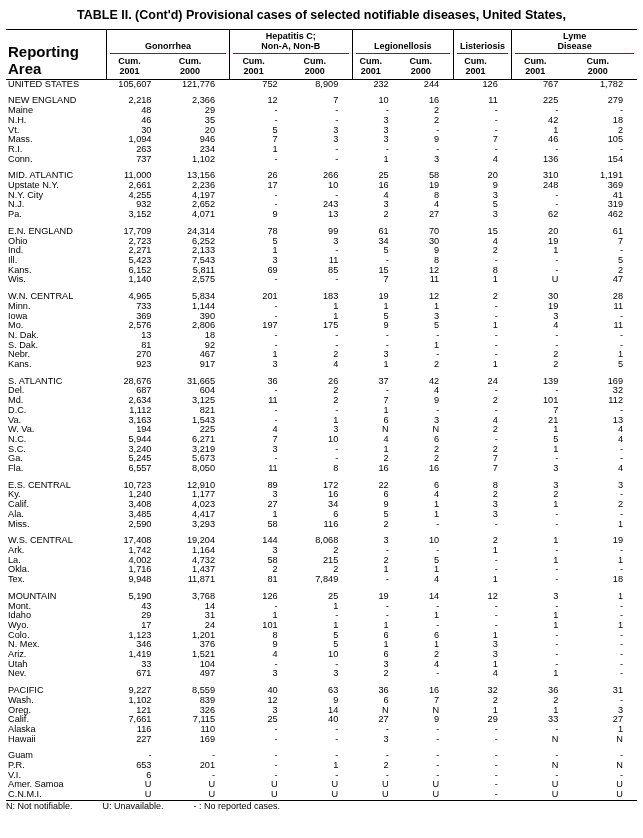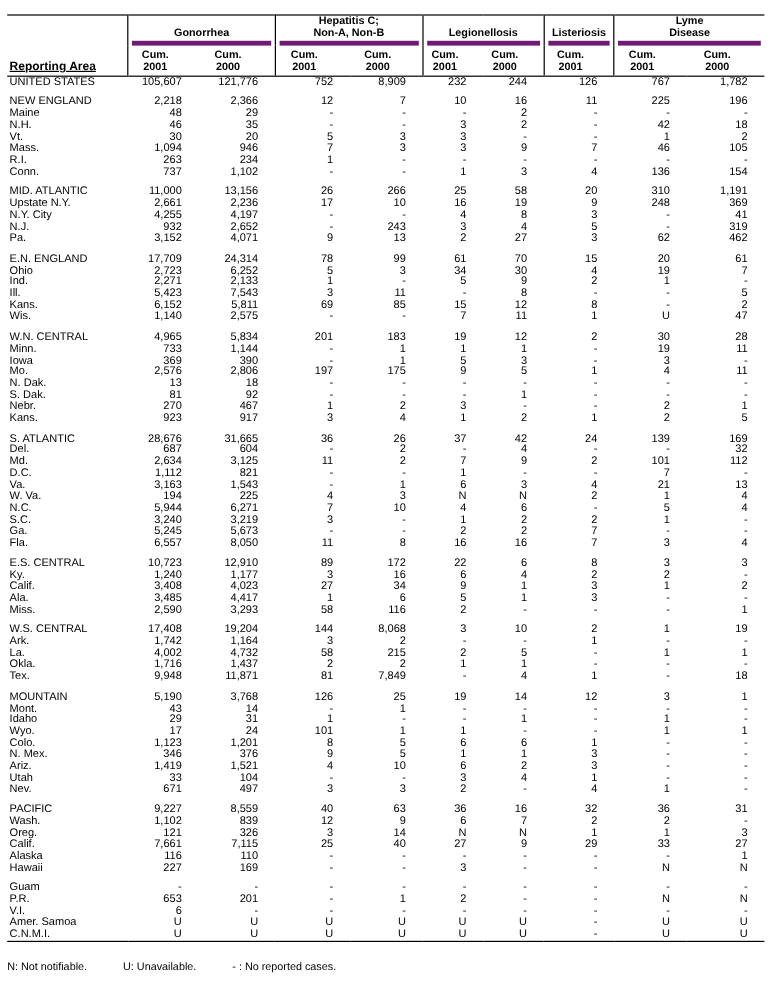--- a/index.html
+++ b/index.html
@@ -8,38 +8,39 @@
     padding:6px 6px 0 6px;
     font-family:"Liberation Sans", sans-serif;
     color:#000; background:#fff; overflow:hidden;
   }
   .title { text-align:center; font-weight:bold; font-size:12.5px; line-height:1.18; margin:2px 0 6px 0; }
   table.tbl {
     width:100%; border-collapse:collapse; table-layout:fixed;
     border-top:1.5px solid #000; border-bottom:1.5px solid #000;
   }
   thead th { font-weight:bold; font-size:9px; padding:0; vertical-align:bottom; }
-  th.area-h { text-align:left; padding-left:2px; padding-bottom:2px; border-bottom:1.5px solid #000; font-size:10px;text-decoration:underline; }
+  th.area-h { text-align:left; padding-left:2px; padding-bottom:2px; border-bottom:1.5px solid #000; font-size:15px; }
   th.grp { height:24px; }
-  .grp-inner { white-space:pre-line; text-align:center; border-bottom:4px solid #701a75; margin:0 3px; padding-bottom:1px; line-height:1.1; }
+  .grp-inner { white-space:pre-line; text-align:center; border-bottom:1px solid #701a75; margin:0 3px; padding-bottom:1px; line-height:1.1; }
   th.sub { white-space:pre-line; text-align:center; padding:2px 14px 2px 0; line-height:1.15; border-bottom:1.5px solid #000; height:21px; }
   .vr { border-left:1px solid #000; }
   tbody td { font-size:9.2px; height:9.7px; line-height:9.7px; padding:0; vertical-align:middle; overflow:hidden; }
   tbody td.area { text-align:left; padding-left:2px; white-space:nowrap; }
   tbody td.num  { text-align:right; padding-right:14px; white-space:nowrap; }
   tbody tr.spacer td { height:7px; }
-  .footnote { font-size:9px; margin-top:15px; display:flex; align-items:flex-start; }
+  .footnote { font-size:9px; margin-top:0; display:flex; align-items:flex-start; }
   .footnote span { margin-right:30px; }
 </style>
 </head>
 <body>
 
 <div class="page">
 
   <div class="title">
+    <div>TABLE II. (Cont'd) Provisional cases of selected notifiable diseases, United States,</div>
   </div>
 
   <table class="tbl">
     <colgroup>
       <col style="width:100px">
       <col style="width:58px">
         <col style="width:63px">
       <col style="width:62px">
         <col style="width:60px">
       <col style="width:50px">
@@ -109,21 +110,21 @@
         <tr class="sec">
           <td class="area">NEW ENGLAND</td>
           <td class="num">2,218</td>
           <td class="num">2,366</td>
           <td class="num">12</td>
           <td class="num">7</td>
           <td class="num">10</td>
           <td class="num">16</td>
           <td class="num">11</td>
           <td class="num">225</td>
-          <td class="num">196</td>
+          <td class="num">279</td>
         </tr>
         <tr class="item">
           <td class="area">Maine</td>
           <td class="num">48</td>
           <td class="num">29</td>
           <td class="num">-</td>
           <td class="num">-</td>
           <td class="num">-</td>
           <td class="num">2</td>
           <td class="num">-</td>

